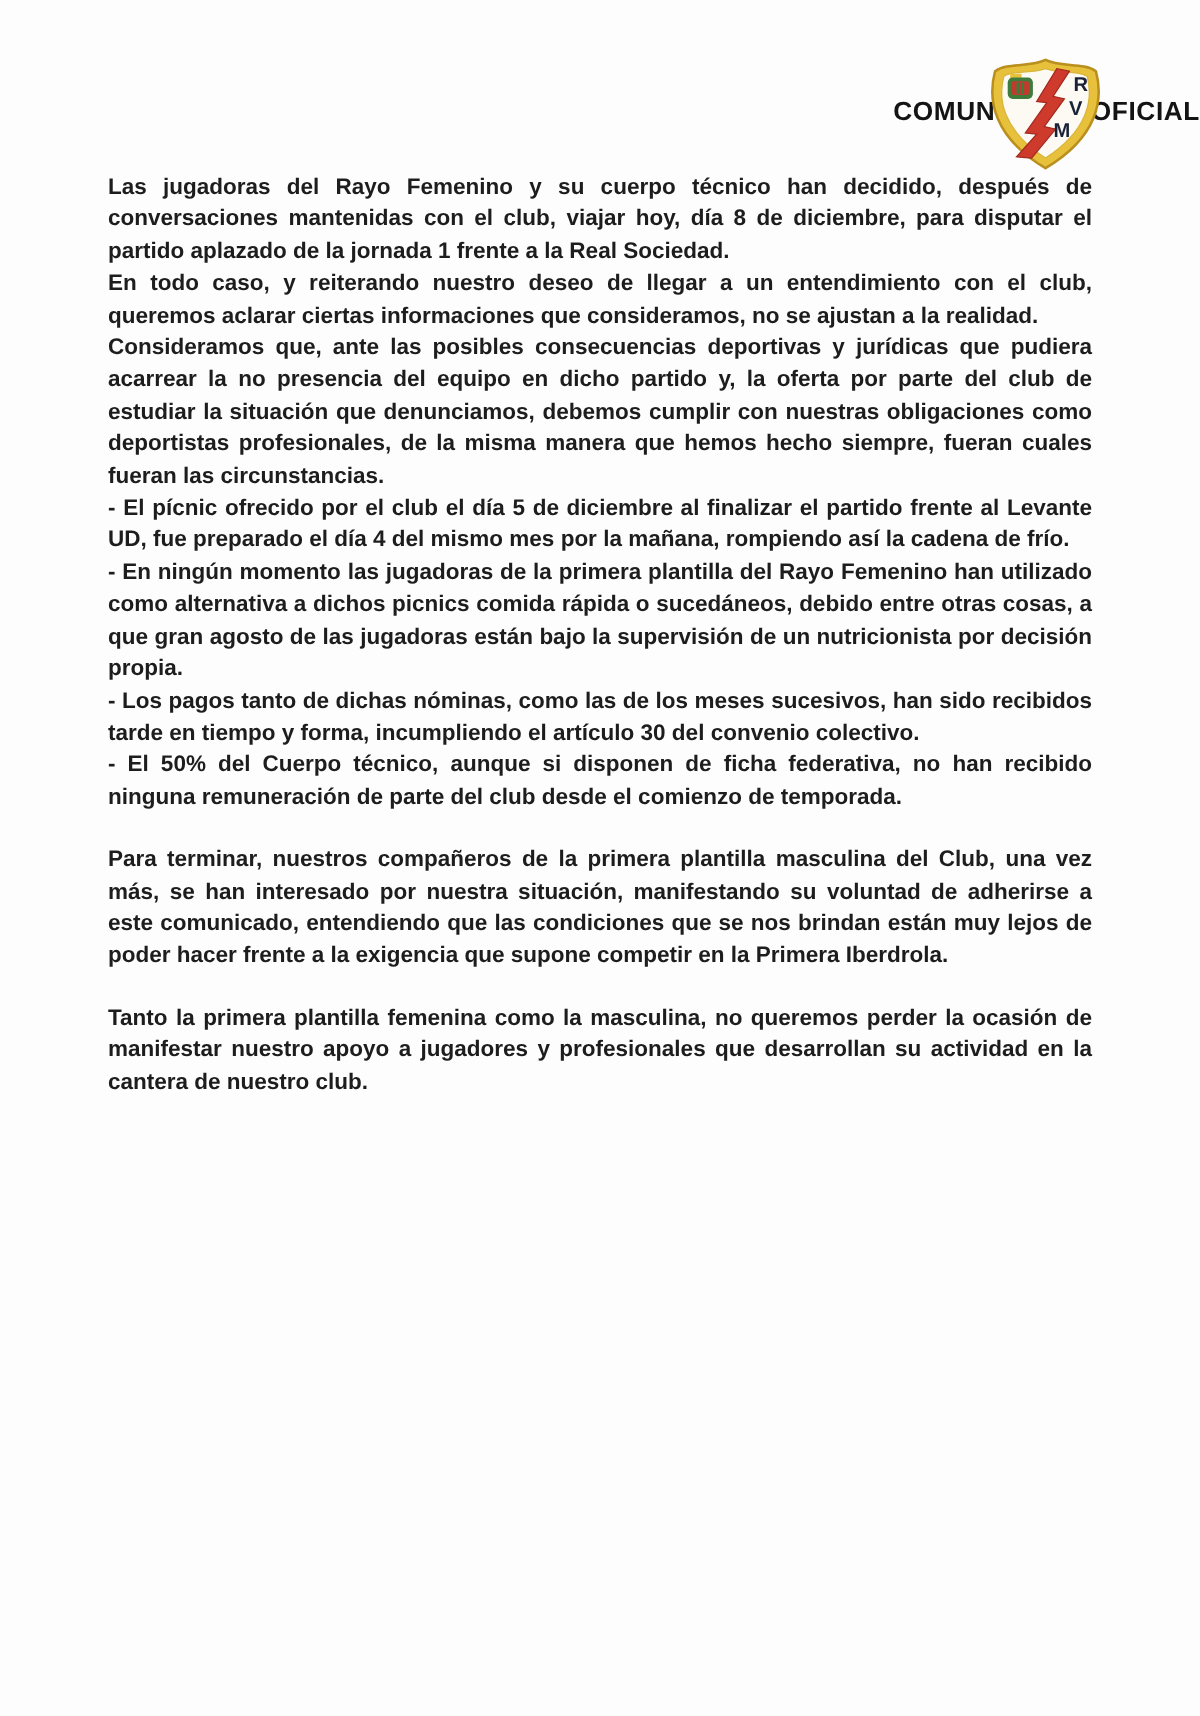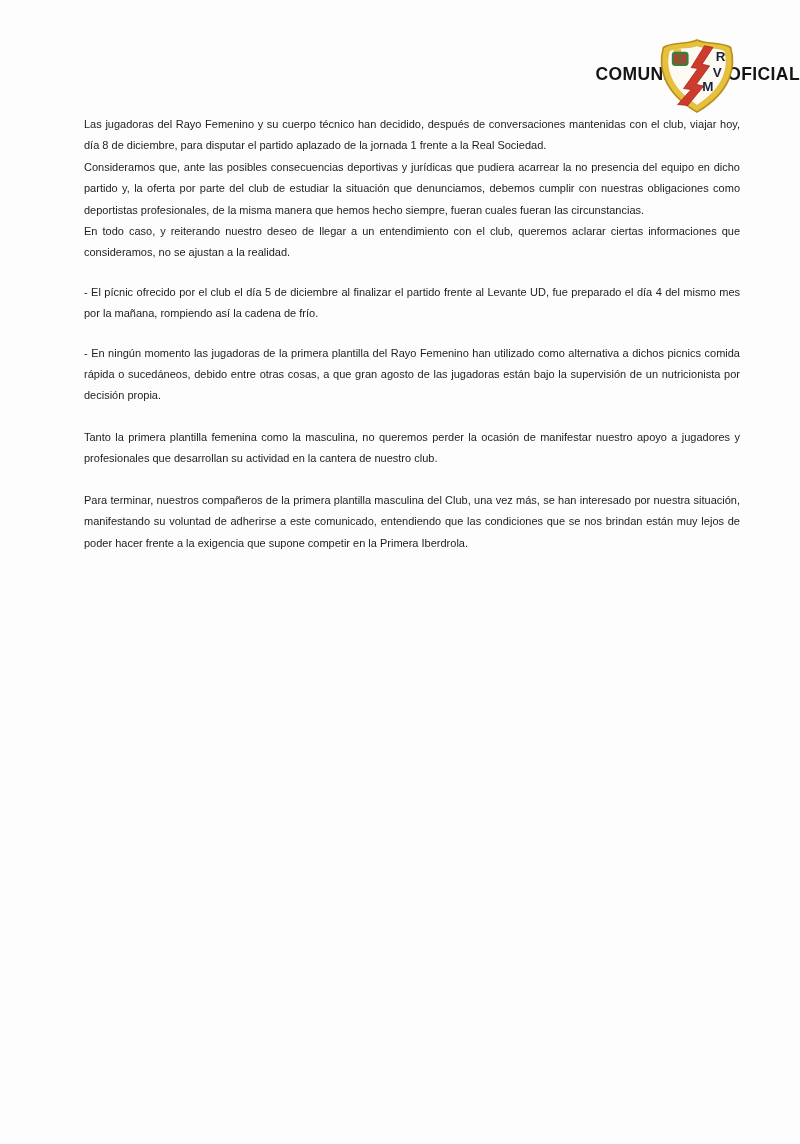--- a/index.html
+++ b/index.html
@@ -31,31 +31,32 @@
   .club-logo {
     position: absolute;
     top: 37px;
     right: 61px;
     width: 84px;
     height: 78px;
   }
   .content {
     position: absolute;
     top: 114px;
-    left: 84px;
+    left: 72px;
     width: 656px;
-    font-size: 11px;
+    font-size: 15px;
     line-height: 21.4px;
     text-align: justify;
+    font-weight: bold;
   }
   p.block {
     margin: 0;
     padding: 0;
   }
-  p.block.gap    { margin-top: 18px; }
+  p.block.gap    { margin-top: 0; }
   p.block.gap-lg { margin-top: 20px; }
   .logo-letter {
     font-family: "Liberation Sans", "DejaVu Sans", sans-serif;
     font-weight: bold;
     font-size: 16px;
   }
 </style>
 </head>
 <body>
 
@@ -79,21 +80,23 @@
       <rect x="22" y="14" width="9" height="4" fill="#e8c13c"></rect>
       <rect x="20" y="17" width="20" height="17" rx="4" fill="#3f7b3b"></rect>
       <rect x="23" y="20" width="14" height="11" rx="2" fill="#c03a2e"></rect>
       <rect x="27" y="21" width="2" height="9" fill="#3f7b3b"></rect>
       <rect x="31" y="21" width="2" height="9" fill="#3f7b3b"></rect>
     </g>
   </svg>
 
   <div class="content">
     <p class="block">Las jugadoras del Rayo Femenino y su cuerpo técnico han decidido, después de conversaciones mantenidas con el club, viajar hoy, día 8 de diciembre, para disputar el partido aplazado de la jornada 1 frente a la Real Sociedad.</p>
+    <p class="block">En todo caso, y reiterando nuestro deseo de llegar a un entendimiento con el club, queremos aclarar ciertas informaciones que consideramos, no se ajustan a la realidad.</p>
     <p class="block">Consideramos que, ante las posibles consecuencias deportivas y jurídicas que pudiera acarrear la no presencia del equipo en dicho partido y, la oferta por parte del club de estudiar la situación que denunciamos, debemos cumplir con nuestras obligaciones como deportistas profesionales, de la misma manera que hemos hecho siempre, fueran cuales fueran las circunstancias.</p>
-    <p class="block">En todo caso, y reiterando nuestro deseo de llegar a un entendimiento con el club, queremos aclarar ciertas informaciones que consideramos, no se ajustan a la realidad.</p>
     <p class="block gap">- El pícnic ofrecido por el club el día 5 de diciembre al finalizar el partido frente al Levante UD, fue preparado el día 4 del mismo mes por la mañana, rompiendo así la cadena de frío.</p>
     <p class="block gap">- En ningún momento las jugadoras de la primera plantilla del Rayo Femenino han utilizado como alternativa a dichos picnics comida rápida o sucedáneos, debido entre otras cosas, a que gran agosto de las jugadoras están bajo la supervisión de un nutricionista por decisión propia.</p>
+    <p class="block gap">- Los pagos tanto de dichas nóminas, como las de los meses sucesivos, han sido recibidos tarde en tiempo y forma, incumpliendo el artículo 30 del convenio colectivo.</p>
+    <p class="block gap">- El 50% del Cuerpo técnico, aunque si disponen de ficha federativa, no han recibido ninguna remuneración de parte del club desde el comienzo de temporada.</p>
+    <p class="block gap-lg">Para terminar, nuestros compañeros de la primera plantilla masculina del Club, una vez más, se han interesado por nuestra situación, manifestando su voluntad de adherirse a este comunicado, entendiendo que las condiciones que se nos brindan están muy lejos de poder hacer frente a la exigencia que supone competir en la Primera Iberdrola.</p>
     <p class="block gap-lg">Tanto la primera plantilla femenina como la masculina, no queremos perder la ocasión de manifestar nuestro apoyo a jugadores y profesionales que desarrollan su actividad en la cantera de nuestro club.</p>
-    <p class="block gap-lg">Para terminar, nuestros compañeros de la primera plantilla masculina del Club, una vez más, se han interesado por nuestra situación, manifestando su voluntad de adherirse a este comunicado, entendiendo que las condiciones que se nos brindan están muy lejos de poder hacer frente a la exigencia que supone competir en la Primera Iberdrola.</p>
   </div>
 
 </div>
 
 </body></html>

